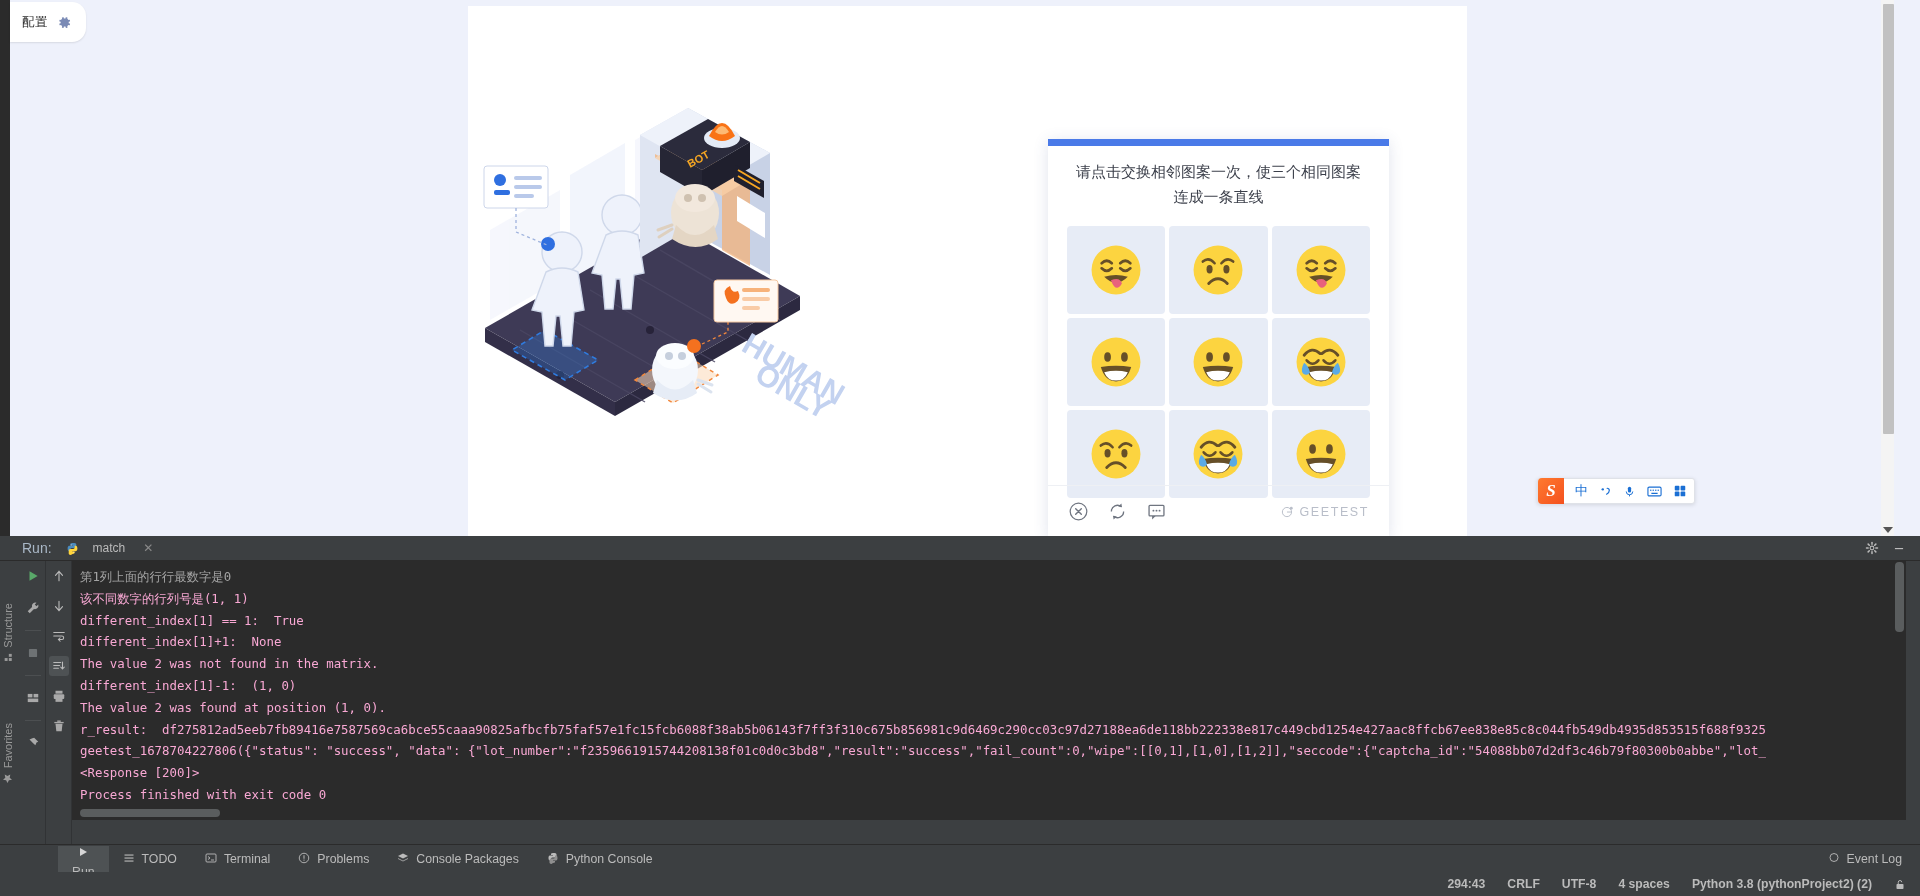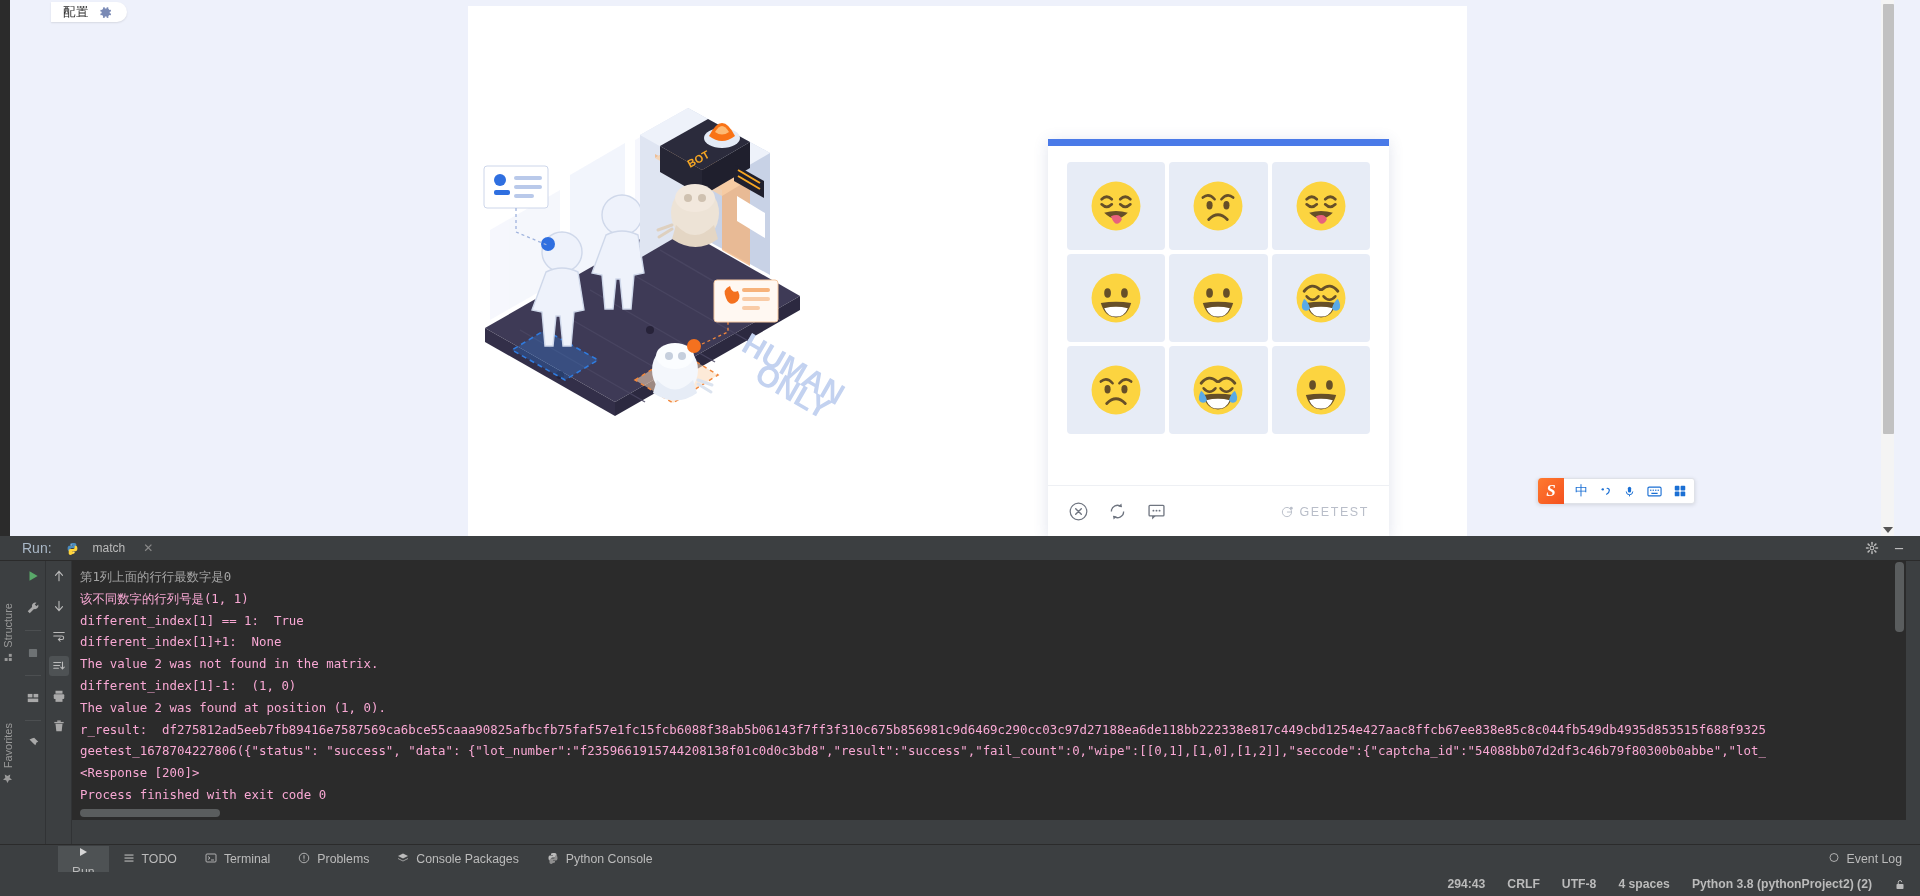--- a/index.html
+++ b/index.html
@@ -26,27 +26,26 @@
     background: #eef1fb;
   }
   .page-white {
     position: absolute; left: 458px; top: 6px; width: 999px; height: 530px;
     background: #ffffff;
   }
 
   
   .config-pill {
     position: absolute; left: 10px; top: 2px;
-    height: 20px; padding: 0 14px 0 12px;
+    height: 40px; padding: 0 14px 0 12px;
     display: flex; align-items: center; gap: 9px;
     background: #ffffff;
     border-radius: 0 14px 14px 0;
     box-shadow: 0 1px 2px rgba(0,0,0,0.10);
     z-index: 5;
-    margin-left: 41px;
   }
   .config-pill .label {
     font-size: 12.5px; color: #2b2b2b; font-family: "DejaVu Sans", sans-serif;
     letter-spacing: 0.5px;
   }
   .gear {
     width: 15px; height: 15px; position: relative;
     display: inline-block;
   }
   .gear svg { display: block; }
@@ -405,20 +404,21 @@
 
           <g fill="#c3d2f0">
             <text x="290" y="270" font-family="Liberation Sans, sans-serif" font-size="30" font-weight="bold" transform="rotate(30 290 270)">HUMAN</text>
             <text x="303" y="300" font-family="Liberation Sans, sans-serif" font-size="30" font-weight="bold" transform="rotate(30 303 300)">ONLY</text>
           </g>
         </svg>
       </div>
 
       <div class="captcha">
         <div class="captcha-topbar"></div>
+        <div class="captcha-title">请点击交换相邻图案一次，使三个相同图案连成一条直线</div>
 
         <div class="grid-wrap">
           <div class="emoji-grid">
 
             <div class="cell">
               <svg width="54" height="54" viewBox="0 0 64 64">
                 <circle cx="32" cy="32" r="29" fill="#fcd440"></circle>
                 <path d="M15 24 q6 -6 12 0 M37 24 q6 -6 12 0" stroke="#664f28" stroke-width="3.2" fill="none" stroke-linecap="round"></path>
                 <path d="M15 30 q6 6 12 0 M37 30 q6 6 12 0" stroke="#664f28" stroke-width="3.2" fill="none" stroke-linecap="round"></path>
                 <path d="M18 40 q14 -4 28 0 q-14 14 -28 0 z" fill="#664f28"></path>

